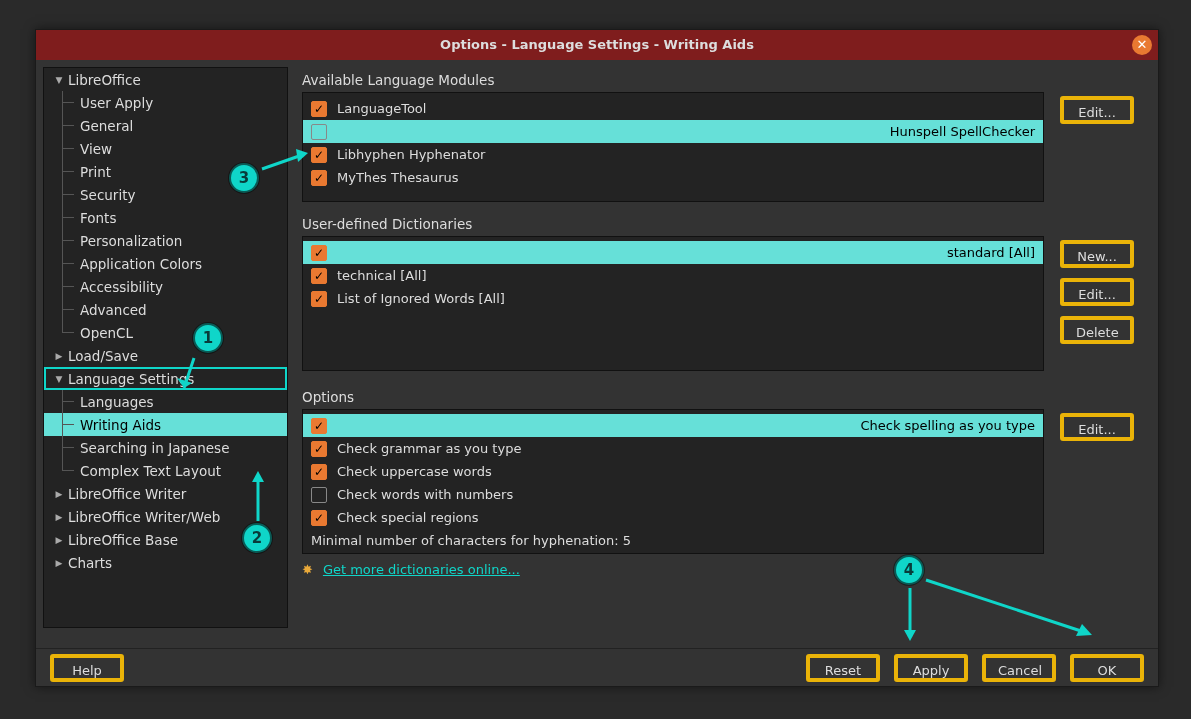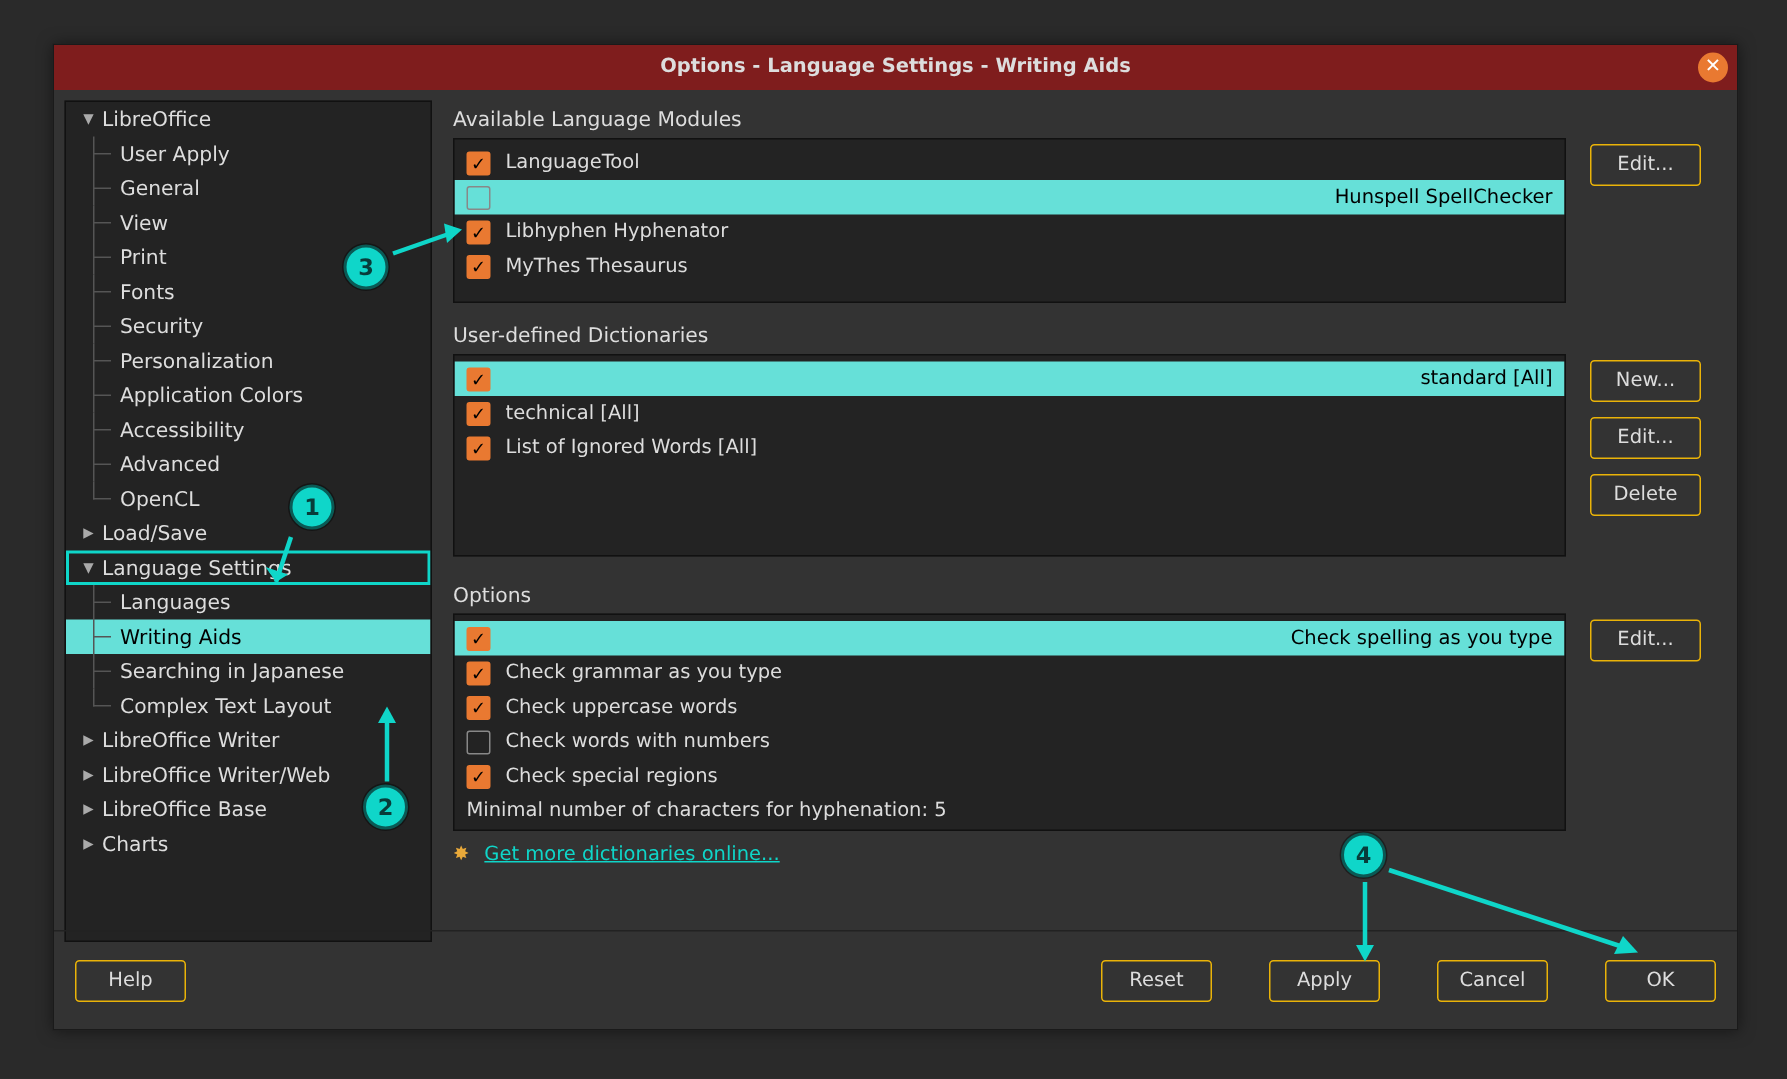--- a/index.html
+++ b/index.html
@@ -55,34 +55,33 @@
   .chk {
     width:16px; height:16px; border:1px solid #888; border-radius:2px;
     margin-right:10px; display:flex; align-items:center; justify-content:center;
     font-size:12px; color:#000;
   }
   .chk.on { background:#e97931; border-color:#e97931; }
   .li-text { flex:1; }
   .side-btns { width:84px; display:flex; flex-direction:column; gap:10px; }
   .side-btns.mt4 { margin-top:4px; }
   .btn {
-    height:28px; padding:0 12px; background:#333; border:1px solid #eab308;
+    height:28px; padding:0 12px; background:#333; border:4px solid #eab308;
     color:#ddd; border-radius:3px; text-align:center; line-height:26px;
     font-size:13px; cursor:default;
   }
   .btn.wide { width:74px; }
   .link-row { margin-top:8px; display:flex; align-items:center; gap:10px; }
   .spark { color:#e9a93a; }
   .link { color:#0fd6c9; text-decoration:underline; }
 
   .footer {
-    position:absolute; left:0; right:0; bottom:0; height:66px;
+    position:absolute; left:0; right:0; bottom:0; height:38px;
     display:flex; align-items:center; padding:0 14px;
     border-top:1px solid #222;
-    gap:24px;
   }
   .footer .spacer { flex:1; }
   .footer .btn { width:74px; margin-left:14px; }
   .footer .help { margin-left:0; }
 
   
   .anno { position:absolute; pointer-events:none; }
   .bubble {
     width:30px; height:30px; border-radius:15px; background:#0fd6c9;
     color:#083c3a; font-weight:700; font-size:15px; display:flex;
@@ -119,25 +118,25 @@
       <div class="tree-row child">
           <span class="branch"></span>
           <span>View</span>
         </div>
       <div class="tree-row child">
           <span class="branch"></span>
           <span>Print</span>
         </div>
       <div class="tree-row child">
           <span class="branch"></span>
+          <span>Security</span>
+        </div>
+      <div class="tree-row child">
+          <span class="branch"></span>
           <span>Fonts</span>
-        </div>
-      <div class="tree-row child">
-          <span class="branch"></span>
-          <span>Security</span>
         </div>
       <div class="tree-row child">
           <span class="branch"></span>
           <span>Personalization</span>
         </div>
       <div class="tree-row child">
           <span class="branch"></span>
           <span>Application Colors</span>
         </div>
       <div class="tree-row child">

